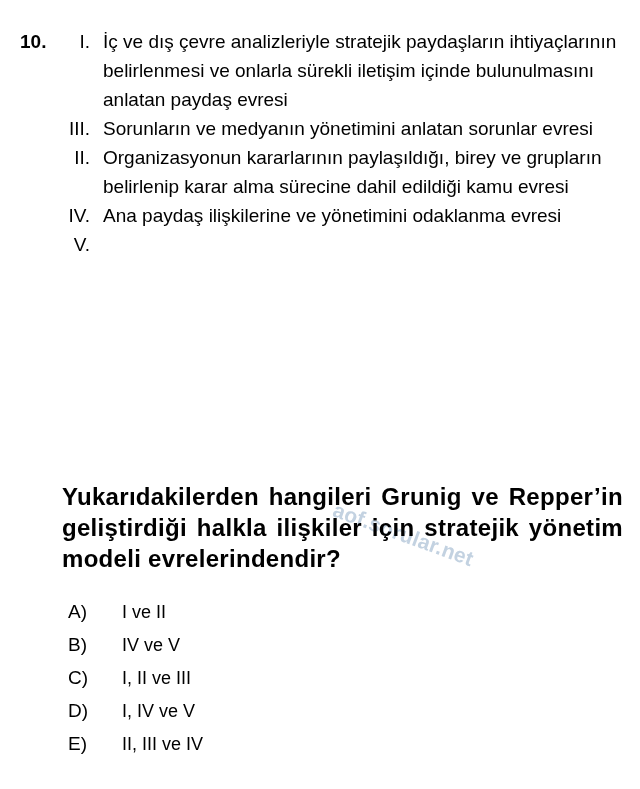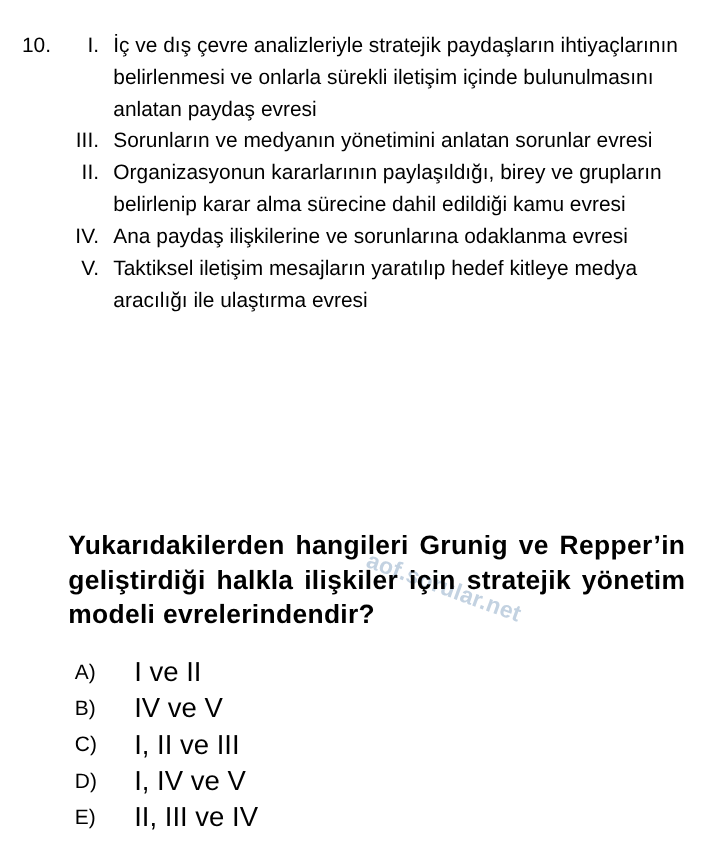--- a/index.html
+++ b/index.html
@@ -65,21 +65,21 @@
     z-index: 2;
   }
 
   .q-number {
     position: absolute;
     left: 20px;
     top: 27px;
     width: 38px;
     text-align: left;
     font-size: 19px;
-    font-weight: 400;
+    font-weight: 700;
     line-height: 29px;
   }
 
   
   .stmt-list {
     position: absolute;
     left: 62px;
     top: 27px;
     width: 561px;
   }
@@ -140,21 +140,21 @@
   .option .opt-letter {
     position: absolute;
     left: 0;
     top: 0;
     width: 34px;
     text-align: left;
     font-size: 19px;
     line-height: 33px;
   }
   .option .opt-text {
-    font-size: 25px;
+    font-size: 18px;
     line-height: 33px;
     white-space: nowrap;
   }
 </style>
 </head>
 <body>
 
 <div class="page">
 
   <div class="wm-diagonal">aof.sorular.net</div>
@@ -176,26 +176,25 @@
         <span class="body">Sorunların ve medyanın yönetimini anlatan sorunlar evresi</span>
       </div>
 
       <div class="stmt">
         <span class="marker">II.</span>
         <span class="body">Organizasyonun kararlarının paylaşıldığı, birey ve grupların belirlenip karar alma sürecine dahil edildiği kamu evresi</span>
       </div>
 
       <div class="stmt">
         <span class="marker">IV.</span>
-        <span class="body">Ana paydaş ilişkilerine ve sorunlarına odaklanma evresi</span>
+        <span class="body">Ana paydaş ilişkilerine ve yönetimini odaklanma evresi</span>
       </div>
 
       <div class="stmt">
         <span class="marker">V.</span>
-        <span class="body">Taktiksel iletişim mesajların yaratılıp hedef kitleye medya aracılığı ile ulaştırma evresi</span>
       </div>
 
     </div>
 
     <div class="stem">Yukarıdakilerden hangileri Grunig ve Repper’in geliştirdiği halkla ilişkiler için stratejik yönetim modeli evrelerindendir?</div>
 
     <div class="options">
 
       <div class="option">
         <span class="opt-letter">A)</span>

